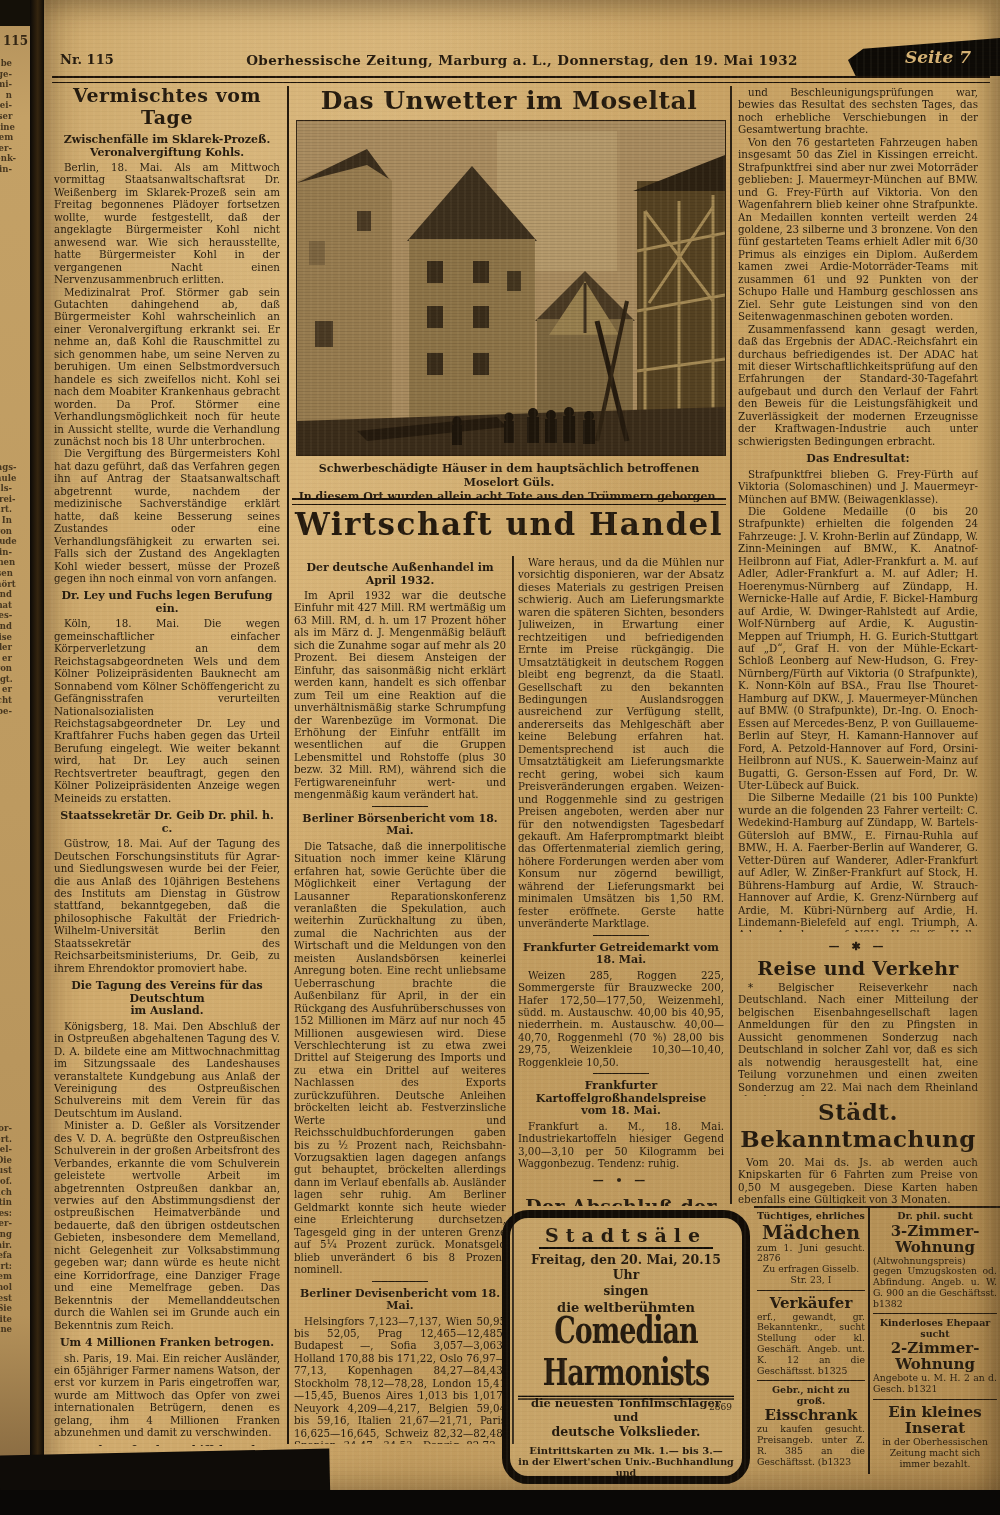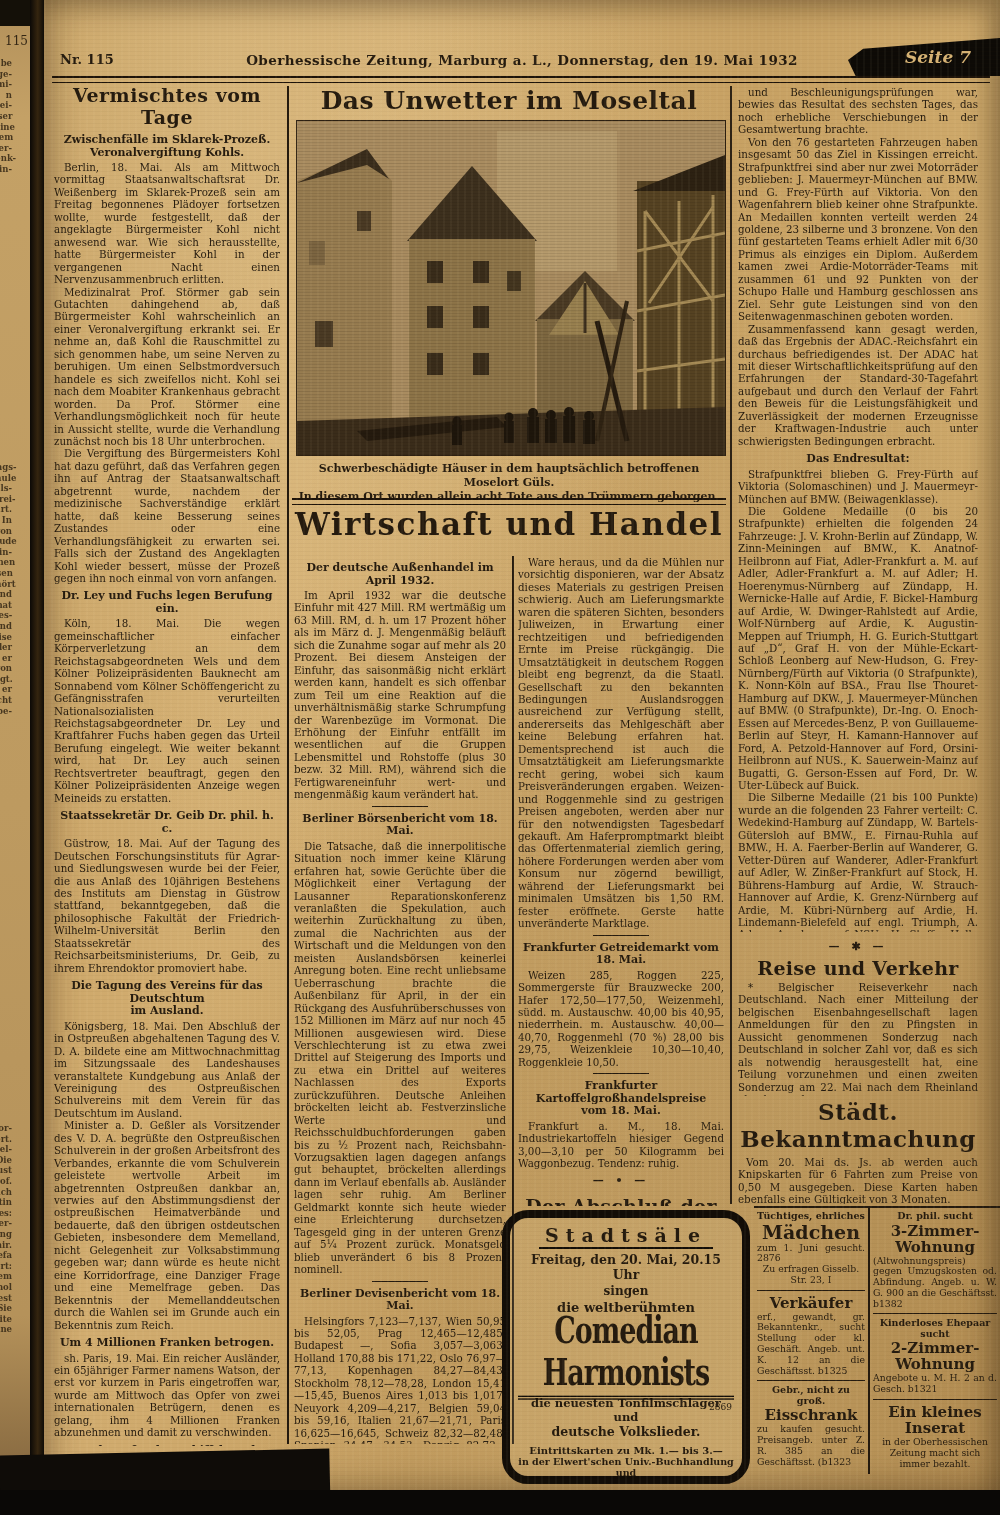--- a/index.html
+++ b/index.html
@@ -9,21 +9,21 @@
     font-family:"DejaVu Serif", serif;
   }
   .scan{position:absolute;inset:0;}
   
   .torn-strip{
     position:absolute;left:0;top:0;width:30px;height:1462px;
     background:linear-gradient(180deg,#b2905a,#c4a166 8%,#bd9a60 55%,#b5925a 90%,#8a6c42);
     color:#332614;overflow:hidden;
   }
   .torn-strip:before{content:"";position:absolute;left:0;top:0;width:100%;height:26px;background:#141008;}
-  .frag-num{position:absolute;top:34px;right:2px;font-weight:normal;font-size:12px;}
+  .frag-num{position:absolute;top:34px;right:2px;font-weight:bold;font-size:12px;}
   .frag{position:absolute;right:18px;width:28px;font-size:8.5px;line-height:10.6px;
     white-space:pre-line;text-align:right;font-weight:bold;opacity:.85;}
   .f1{top:58px;}.f2{top:462px;}.f3{top:1078px;margin-top:45px;}
   .page-gap{position:absolute;left:30px;top:0;width:14px;height:1515px;
     background:linear-gradient(90deg,#0c0906,#35250f 55%,#100c07);}
   
   .paper{
     position:absolute;left:44px;top:0;width:956px;height:1492px;
     background:
       radial-gradient(ellipse at 18% 8%, rgba(255,236,190,.22), transparent 42%),

